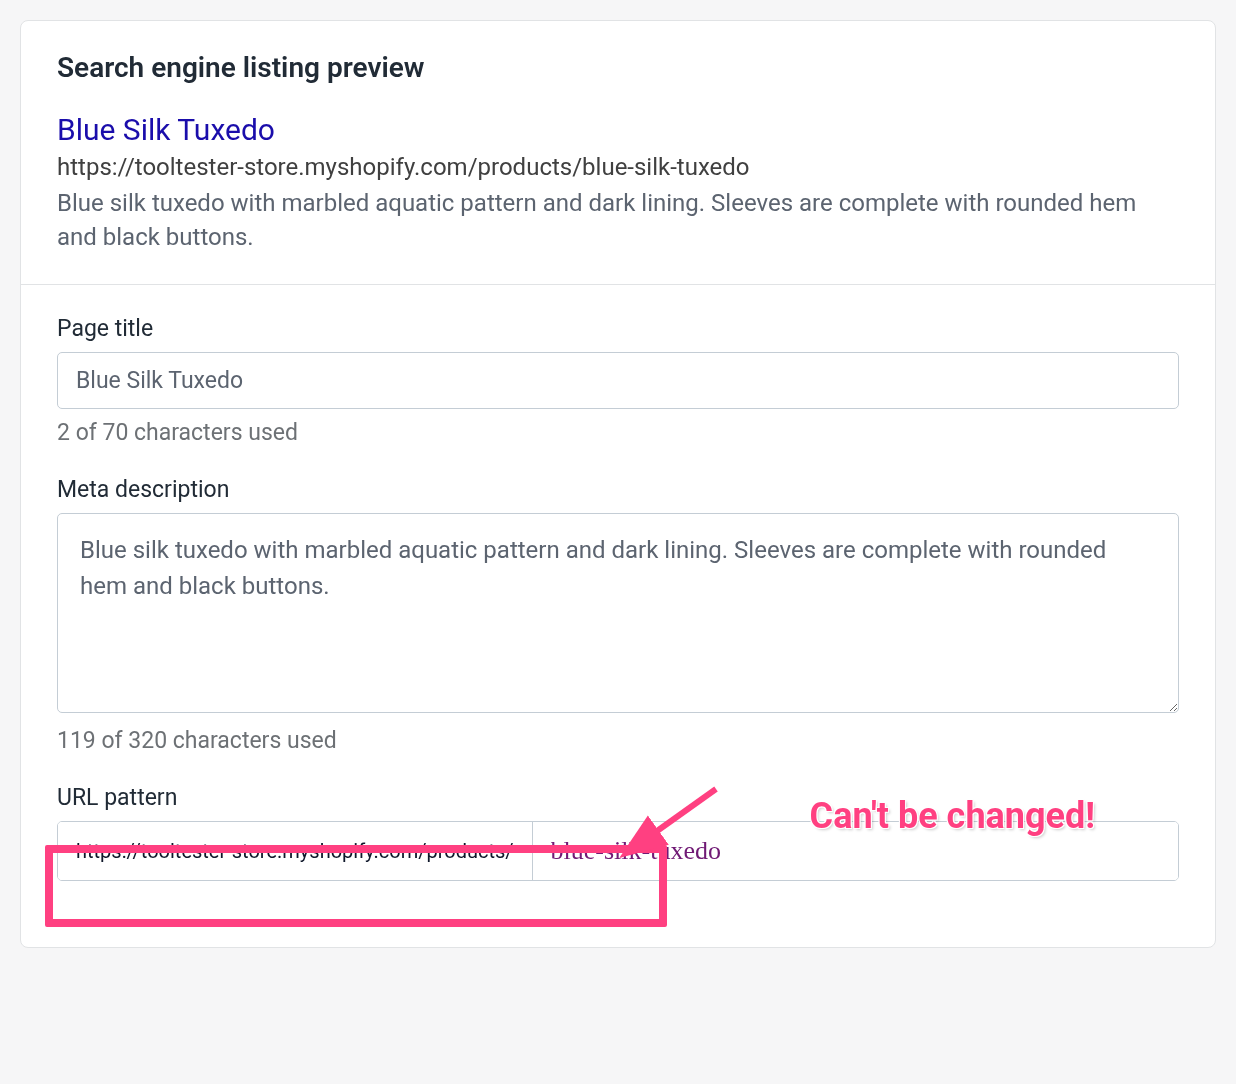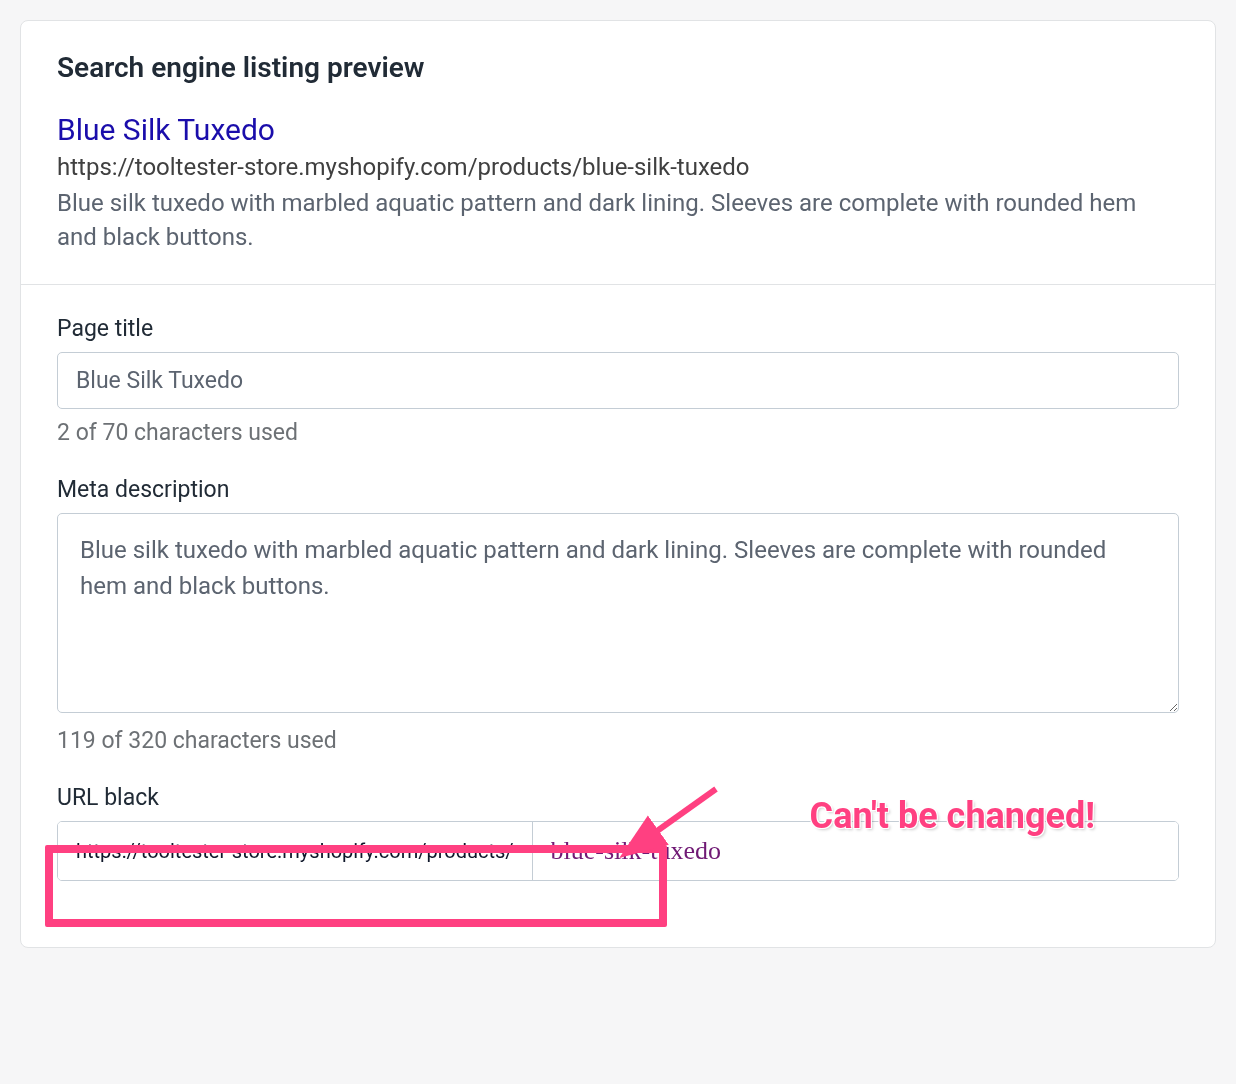--- a/index.html
+++ b/index.html
@@ -161,21 +161,21 @@
       <div class="helper-text">2 of 70 characters used</div>
     </div>
 
     <div class="form-group">
       <label class="field-label">Meta description</label>
       <textarea class="textarea-input" style="">Blue silk tuxedo with marbled aquatic pattern and dark lining. Sleeves are complete with rounded hem and black buttons.</textarea>
       <div class="helper-text">119 of 320 characters used</div>
     </div>
 
     <div class="form-group">
-      <label class="field-label">URL black</label>
+      <label class="field-label">URL pattern</label>
       <div class="url-handle-container">
         <div class="url-prefix">https://tooltester-store.myshopify.com/products/</div>
         <input type="text" class="url-handle-input" value="blue-silk-tuxedo" style="">
       </div>
     </div>
 
     <div class="annotation-highlight" style="left: 24px; bottom: 20px; width: 622px; height: 82px;"></div>
     <div class="annotation-text" style="right: 120px; bottom: 110px;">Can't be changed!</div>
     <svg class="annotation-arrow" style="left: 590px; bottom: 78px; width: 120px; height: 90px;" viewBox="0 0 120 90">
       <defs>

